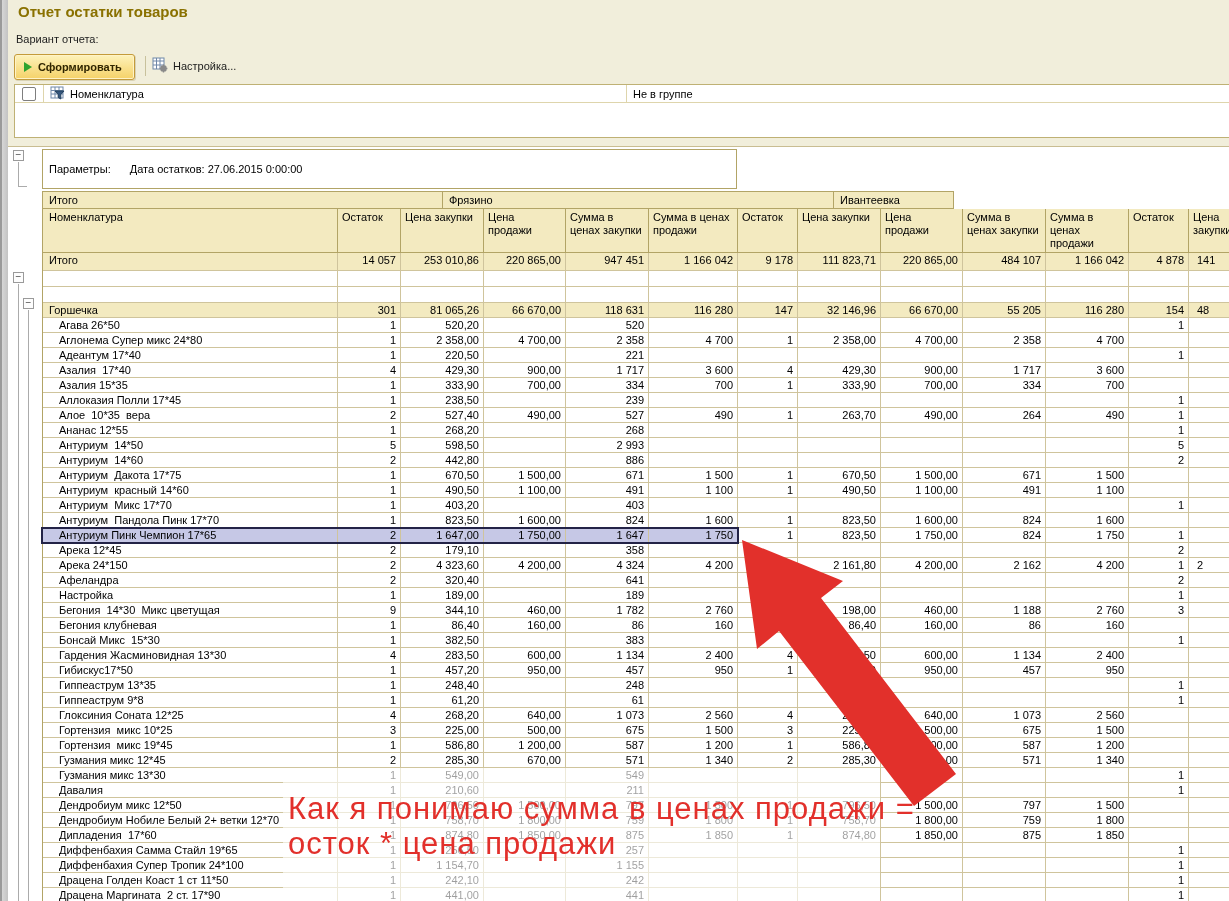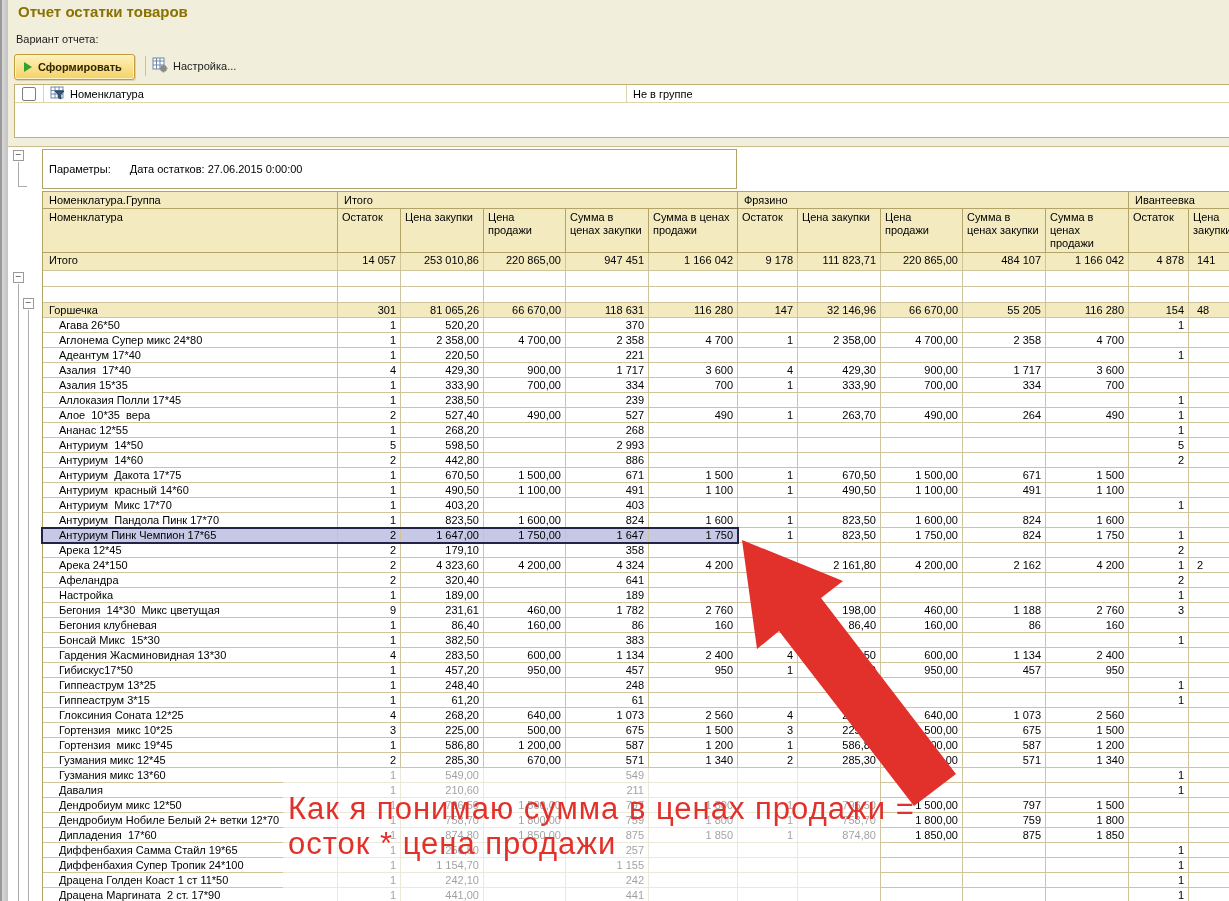--- a/index.html
+++ b/index.html
@@ -132,21 +132,20 @@
     <div class="treebox" style="left:15px;top:151px;">−</div>
     <div class="treeline" style="left:20px;top:163px;height:592px;"></div>
 
     <div id="params">
       <span>Параметры:</span>
       <span class="v">Дата остатков: 27.06.2015 0:00:00</span>
     </div>
 
     <div id="grid">
         <div class="trow hrow hrow1" style="height: 18px;">
-          <div class="tcell name gname" style="width: 295px;">Номенклатура.Группа</div>
           <div class="tcell name gname" style="width: 400px;">Итого</div>
           <div class="tcell name gname" style="width: 391px;">Фрязино</div>
           <div class="tcell name gname" style="width: 120px;">Ивантеевка</div>
         </div>
         <div class="trow hrow" style="height: 44px;">
           <div class="tcell name gname" style="width: 295px;">Номенклатура</div>
           <div class="tcell name" style="width: 63px;">Остаток</div>
           <div class="tcell name" style="width: 83px;">Цена закупки</div>
           <div class="tcell name" style="width: 82px;">Цена продажи</div>
           <div class="tcell name" style="width: 83px;">Сумма в ценах закупки</div>
@@ -217,21 +216,21 @@
           <div class="tcell num" style="width: 83px;">55 205</div>
           <div class="tcell num" style="width: 83px;">116 280</div>
           <div class="tcell num" style="width: 60px;">154</div>
           <div class="tcell num cut-left" style="width: 60px;">48</div>
         </div>
         <div class="trow " style="height: 15px;">
           <div class="tcell name iname" style="width: 295px;">Агава 26*50</div>
           <div class="tcell num" style="width: 63px;">1</div>
           <div class="tcell num" style="width: 83px;">520,20</div>
           <div class="tcell num" style="width: 82px;"></div>
-          <div class="tcell num" style="width: 83px;">370</div>
+          <div class="tcell num" style="width: 83px;">520</div>
           <div class="tcell num" style="width: 89px;"></div>
           <div class="tcell num" style="width: 60px;"></div>
           <div class="tcell num" style="width: 83px;"></div>
           <div class="tcell num" style="width: 82px;"></div>
           <div class="tcell num" style="width: 83px;"></div>
           <div class="tcell num" style="width: 83px;"></div>
           <div class="tcell num" style="width: 60px;">1</div>
           <div class="tcell num cut-left" style="width: 60px;"></div>
         </div>
         <div class="trow " style="height: 15px;">
@@ -500,21 +499,21 @@
           <div class="tcell num" style="width: 83px;"></div>
           <div class="tcell num" style="width: 82px;"></div>
           <div class="tcell num" style="width: 83px;"></div>
           <div class="tcell num" style="width: 83px;"></div>
           <div class="tcell num" style="width: 60px;">1</div>
           <div class="tcell num cut-left" style="width: 60px;"></div>
         </div>
         <div class="trow " style="height: 15px;">
           <div class="tcell name iname" style="width: 295px;">Бегония  14*30  Микс цветущая</div>
           <div class="tcell num" style="width: 63px;">9</div>
-          <div class="tcell num" style="width: 83px;">231,61</div>
+          <div class="tcell num" style="width: 83px;">344,10</div>
           <div class="tcell num" style="width: 82px;">460,00</div>
           <div class="tcell num" style="width: 83px;">1 782</div>
           <div class="tcell num" style="width: 89px;">2 760</div>
           <div class="tcell num" style="width: 60px;">6</div>
           <div class="tcell num" style="width: 83px;">198,00</div>
           <div class="tcell num" style="width: 82px;">460,00</div>
           <div class="tcell num" style="width: 83px;">1 188</div>
           <div class="tcell num" style="width: 83px;">2 760</div>
           <div class="tcell num" style="width: 60px;">3</div>
           <div class="tcell num cut-left" style="width: 60px;"></div>
@@ -573,36 +572,36 @@
           <div class="tcell num" style="width: 89px;">950</div>
           <div class="tcell num" style="width: 60px;">1</div>
           <div class="tcell num" style="width: 83px;">457,20</div>
           <div class="tcell num" style="width: 82px;">950,00</div>
           <div class="tcell num" style="width: 83px;">457</div>
           <div class="tcell num" style="width: 83px;">950</div>
           <div class="tcell num" style="width: 60px;"></div>
           <div class="tcell num cut-left" style="width: 60px;"></div>
         </div>
         <div class="trow " style="height: 15px;">
-          <div class="tcell name iname" style="width: 295px;">Гиппеаструм 13*25</div>
+          <div class="tcell name iname" style="width: 295px;">Гиппеаструм 13*35</div>
           <div class="tcell num" style="width: 63px;">1</div>
           <div class="tcell num" style="width: 83px;">248,40</div>
           <div class="tcell num" style="width: 82px;"></div>
           <div class="tcell num" style="width: 83px;">248</div>
           <div class="tcell num" style="width: 89px;"></div>
           <div class="tcell num" style="width: 60px;"></div>
           <div class="tcell num" style="width: 83px;"></div>
           <div class="tcell num" style="width: 82px;"></div>
           <div class="tcell num" style="width: 83px;"></div>
           <div class="tcell num" style="width: 83px;"></div>
           <div class="tcell num" style="width: 60px;">1</div>
           <div class="tcell num cut-left" style="width: 60px;"></div>
         </div>
         <div class="trow " style="height: 15px;">
-          <div class="tcell name iname" style="width: 295px;">Гиппеаструм 3*15</div>
+          <div class="tcell name iname" style="width: 295px;">Гиппеаструм 9*8</div>
           <div class="tcell num" style="width: 63px;">1</div>
           <div class="tcell num" style="width: 83px;">61,20</div>
           <div class="tcell num" style="width: 82px;"></div>
           <div class="tcell num" style="width: 83px;">61</div>
           <div class="tcell num" style="width: 89px;"></div>
           <div class="tcell num" style="width: 60px;"></div>
           <div class="tcell num" style="width: 83px;"></div>
           <div class="tcell num" style="width: 82px;"></div>
           <div class="tcell num" style="width: 83px;"></div>
           <div class="tcell num" style="width: 83px;"></div>
@@ -663,21 +662,21 @@
           <div class="tcell num" style="width: 89px;">1 340</div>
           <div class="tcell num" style="width: 60px;">2</div>
           <div class="tcell num" style="width: 83px;">285,30</div>
           <div class="tcell num" style="width: 82px;">670,00</div>
           <div class="tcell num" style="width: 83px;">571</div>
           <div class="tcell num" style="width: 83px;">1 340</div>
           <div class="tcell num" style="width: 60px;"></div>
           <div class="tcell num cut-left" style="width: 60px;"></div>
         </div>
         <div class="trow " style="height: 15px;">
-          <div class="tcell name iname" style="width: 295px;">Гузмания микс 13*60</div>
+          <div class="tcell name iname" style="width: 295px;">Гузмания микс 13*30</div>
           <div class="tcell num" style="width: 63px;">1</div>
           <div class="tcell num" style="width: 83px;">549,00</div>
           <div class="tcell num" style="width: 82px;"></div>
           <div class="tcell num" style="width: 83px;">549</div>
           <div class="tcell num" style="width: 89px;"></div>
           <div class="tcell num" style="width: 60px;"></div>
           <div class="tcell num" style="width: 83px;"></div>
           <div class="tcell num" style="width: 82px;"></div>
           <div class="tcell num" style="width: 83px;"></div>
           <div class="tcell num" style="width: 83px;"></div>

